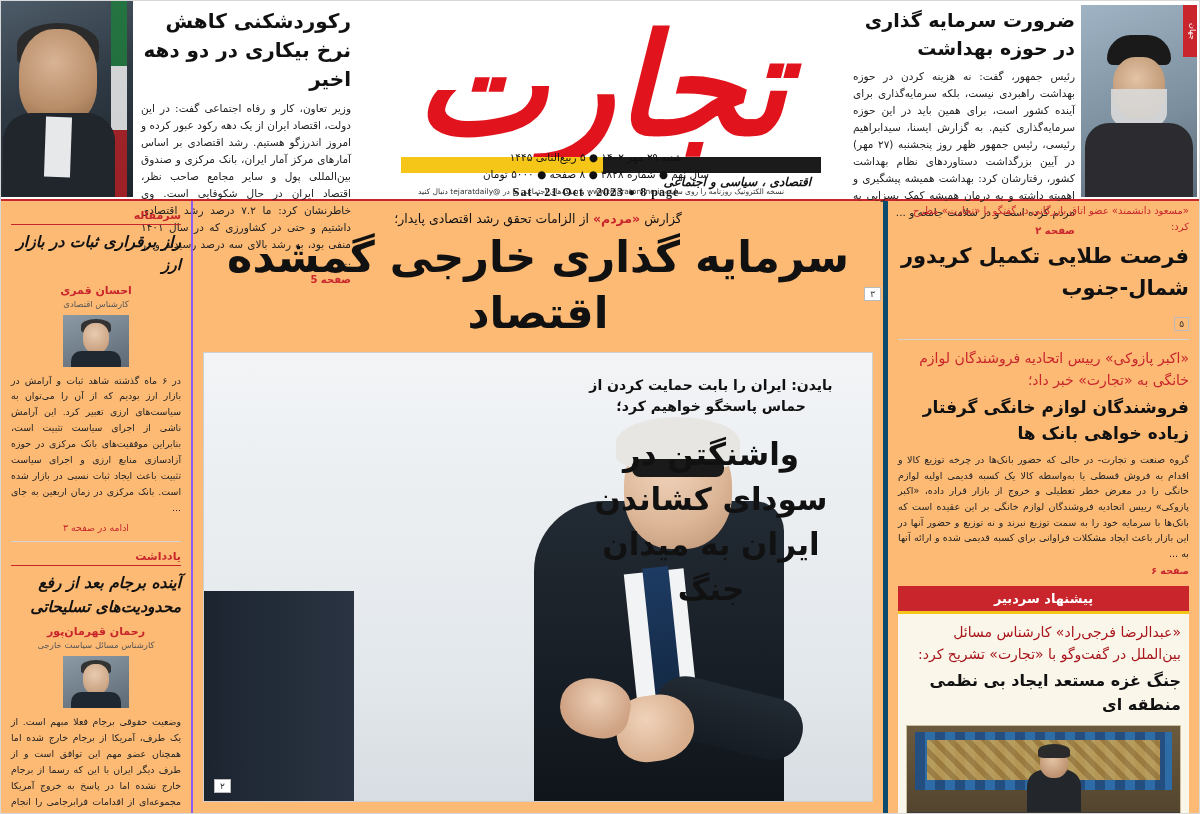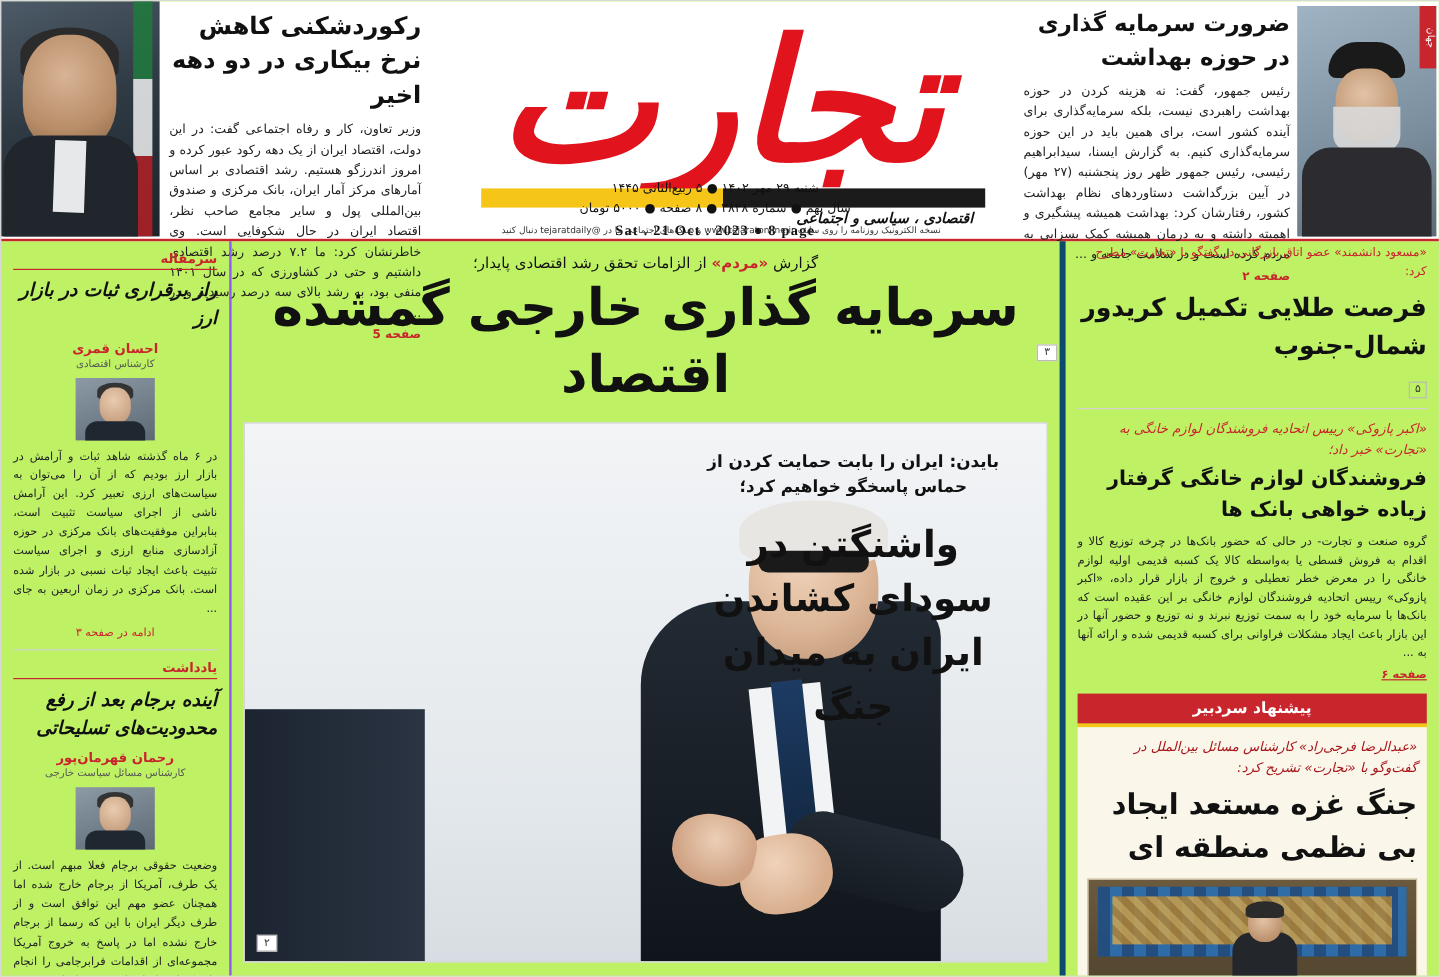--- a/index.html
+++ b/index.html
@@ -4,21 +4,21 @@
 <style>
   * { box-sizing: border-box; }
   html, body {
     margin: 0; padding: 0;
     background: #ffffff;
     font-family: "DejaVu Sans", "Liberation Sans", sans-serif;
   }
   .page {
     position: relative;
     width: 1200px; height: 814px;
-    background: #bef264;
+    background: #fdba74;
     overflow: hidden;
     border: 1px solid #d8d8d8;
   }
 
   
   .masthead {
     position: absolute; left: 0; top: 0; width: 1200px; height: 200px;
     background: #fff;
     border-bottom: 2px solid #c9252d;
   }
@@ -138,37 +138,37 @@
     width: 318px; padding: 0 12px 0 10px; direction: rtl; text-align: right;
     border-left: 5px solid #0c4a6e;
   }
   .kicker {
     font-size: 10px; color: #c9252d; line-height: 1.6; margin: 2px 0 6px; text-align: right;
   }
   .col-right h3 {
     margin: 0 0 8px 0; font-size: 21px; line-height: 1.5; font-weight: 700; color: #111;
   }
   .hr-thin { height: 1px; background: #d4d4d4; margin: 8px 0; }
-  .mini-kicker { font-size: 11px; color: #c9252d; line-height:1.55;font-style:italic; }
+  .mini-kicker { font-size: 14px; color: #c9252d; line-height:1.55; }
   .col-right h4 {
     margin: 4px 0 6px 0; font-size: 17px; line-height: 1.5; font-weight: 700; color: #111;
   }
   .body-sm {
     font-size: 9.6px; line-height: 1.62; text-align: justify; color: #222; margin: 4px 0 0;
   }
-  .page-ref { font-size: 9.5px; color: #c9252d; font-weight: 700; margin-top: 4px; text-decoration: underline; }
+  .page-ref { font-size: 9.5px; color: #c9252d; font-weight: 700; margin-top: 4px; }
 
   .redbar {
     background: #c9252d; color: #fff; font-size: 13px; font-weight: 700;
     text-align: center; padding: 5px 0; margin: 10px 0 0;
   }
   .yellow-line { height: 3px; background: #f5c518; }
   .sugg-box { background: #faf6ea; padding: 8px 8px 10px; }
   .sugg-box .mini-kicker { color: #a8161c; }
-  .sugg-box h4 { font-size: 24px; }
+  .sugg-box h4 { font-size: 16px; }
   .sugg-photo {
     margin-top: 8px; height: 118px; position: relative; overflow: hidden;
     background: linear-gradient(180deg,#6b5a3e 0%, #4a3d29 100%);
     border: 1px solid #cdbf9d;
   }
   .sugg-photo .carpet {
     position: absolute; left: 8px; top: 6px; right: 8px; height: 58px;
     background:
       repeating-linear-gradient(90deg,#1f4f86 0 10px,#2a6fb0 10px 20px),
       #1f4f86;

